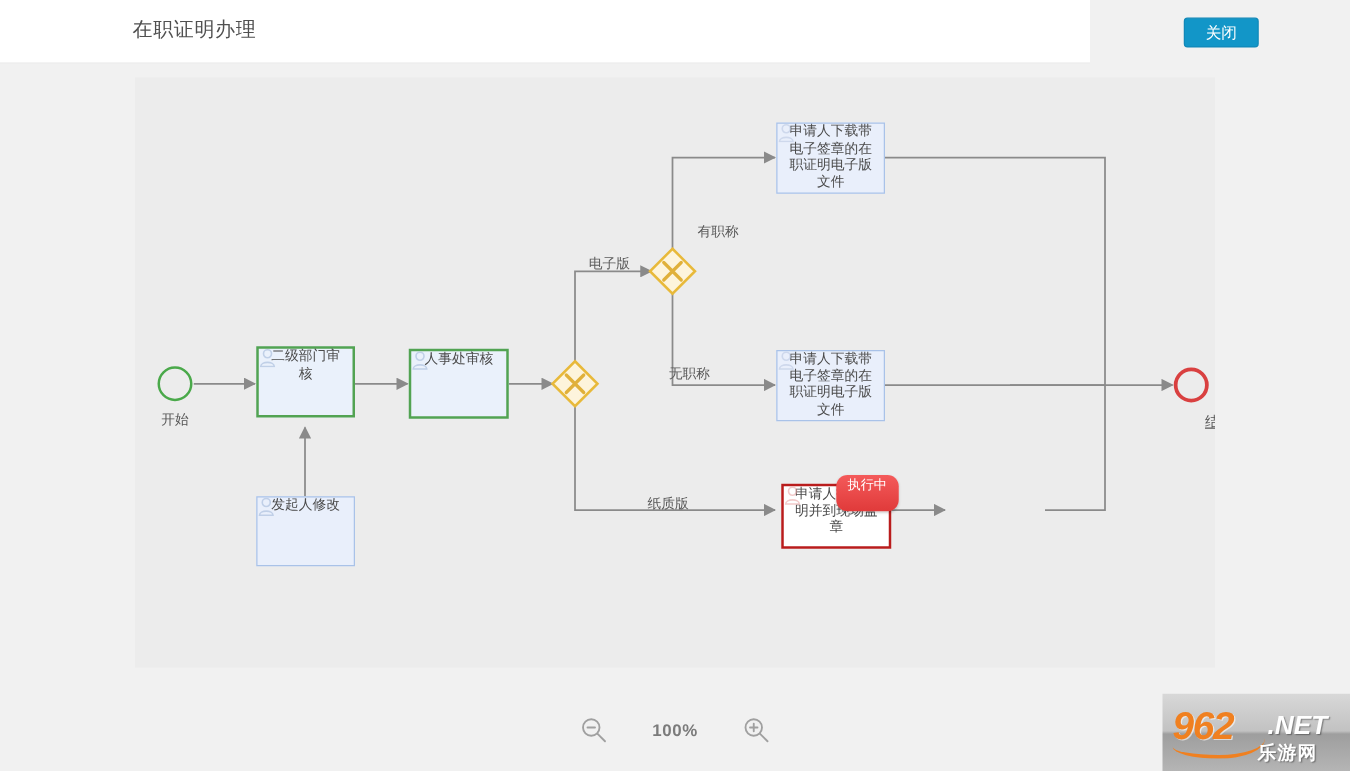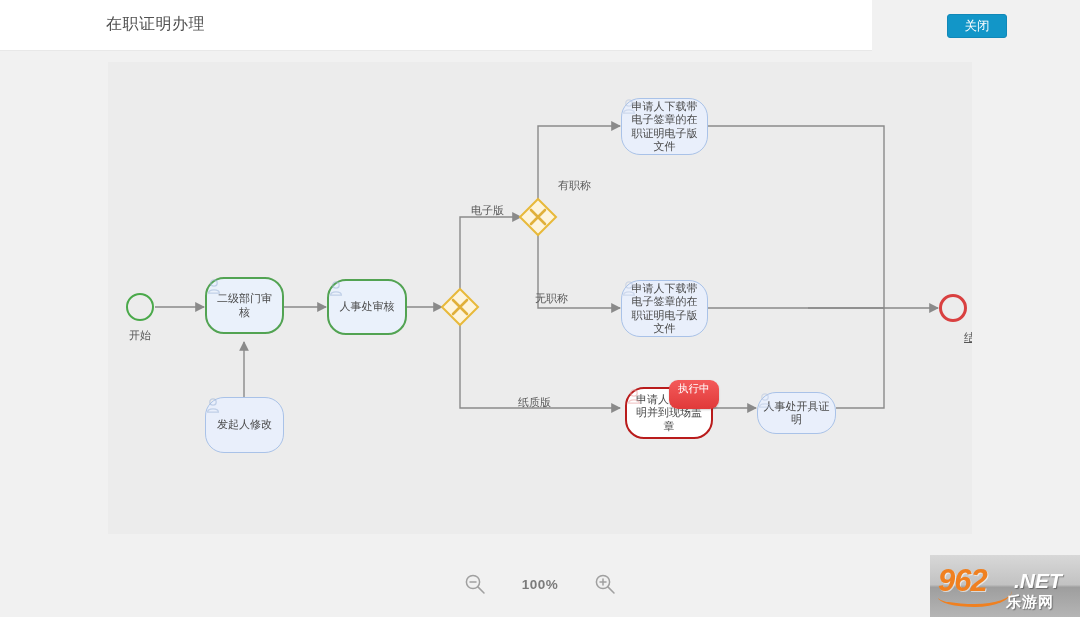--- a/index.html
+++ b/index.html
@@ -55,23 +55,23 @@
     position: absolute; left: 108px; top: 11px;
     width: 864px; height: 472px;
     background: #ececec;
     overflow: hidden;
   }
   .canvas svg { position: absolute; left: 0; top: 0; }
 
   
   .node {
     position: absolute;
-    border-radius: 19px;
+    border-radius: 0;
     display: flex;
-    align-items: center;
+    align-items: flex-start;
     justify-content: center;
     text-align: center;
   }
   .node-label {
     font-size: 11px;
     color: #4a4a4a;
     line-height: 13.5px;
     padding: 0 5px;
     white-space: pre-line;
   }
@@ -317,27 +317,20 @@
 
       <div class="node red" style="left:517px; top:325px; width:88px; height:52px;">
         <svg class="person-icon" viewBox="0 0 14 15">
           <circle cx="7" cy="4" r="3.2" fill="none" stroke="#e8a0a0" stroke-width="1.3"></circle>
           <path d="M1.6 14.2 C1.6 9.8 12.4 9.8 12.4 14.2 Z" fill="none" stroke="#e8a0a0" stroke-width="1.3"></path>
         </svg>
         <span class="node-label">申请人打印证明并到现场盖章</span>
       </div>
       <div class="status-badge" style="left:561px; top:318px;">执行中</div>
 
-      <div class="node blue" style="left:649px; top:330px; width:79px; height:42px;">
-        <svg class="person-icon" viewBox="0 0 14 15">
-          <circle cx="7" cy="4" r="3.2" fill="none" stroke="#b8c6e0" stroke-width="1.3"></circle>
-          <path d="M1.6 14.2 C1.6 9.8 12.4 9.8 12.4 14.2 Z" fill="none" stroke="#b8c6e0" stroke-width="1.3"></path>
-        </svg>
-        <span class="node-label">人事处开具证明</span>
-      </div>
 
       <div class="circle-node end" style="left:831px; top:232px; width:28px; height:28px;"></div>
       <div class="circle-caption" style="left:835px; top:268px; width:64px;text-decoration:underline;">结束</div>
 
       <div class="edge-label" style="left:363px; top:141px;">电子版</div>
       <div class="edge-label" style="left:410px; top:333px;">纸质版</div>
       <div class="edge-label" style="left:450px; top:116px;">有职称</div>
       <div class="edge-label" style="left:427px; top:229px;">无职称</div>
 
     </div>

